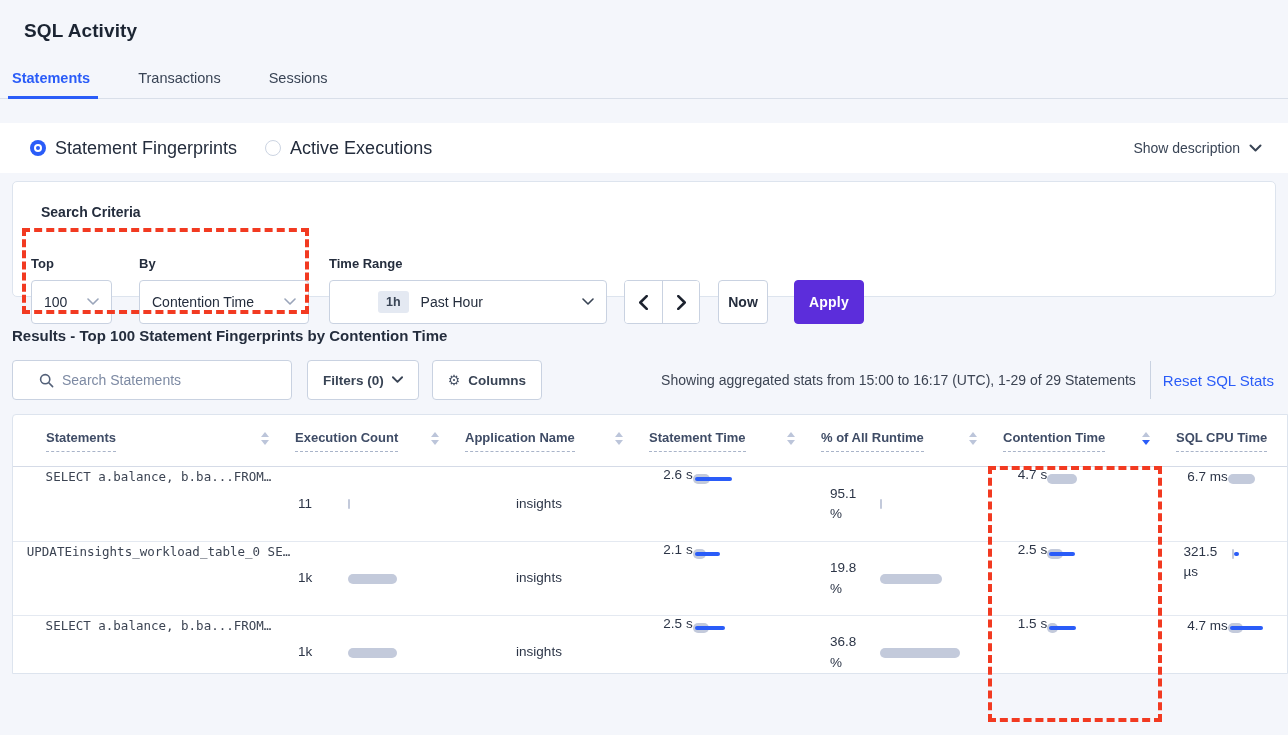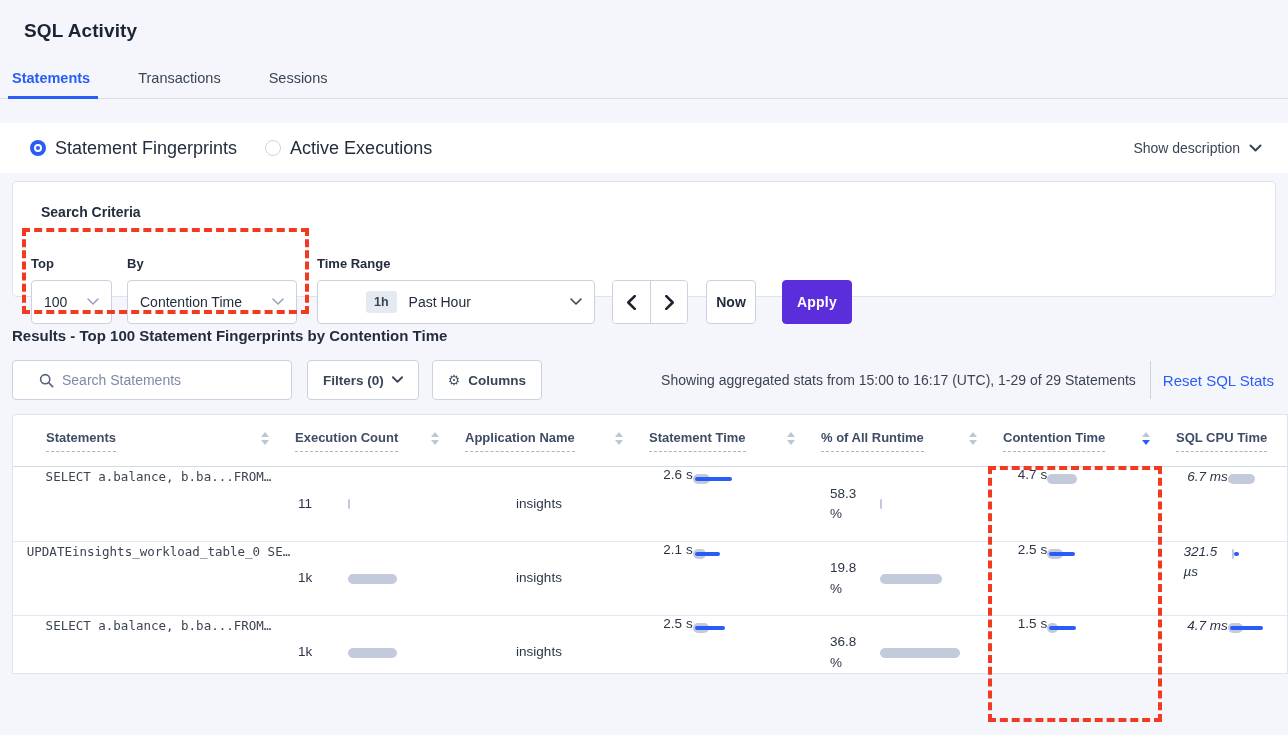--- a/index.html
+++ b/index.html
@@ -38,21 +38,21 @@
   .card { background:#fff; border:1px solid var(--border); border-radius:5px; margin:8px 12px 0; }
   .search-card { padding:22px 34px 26px 18px; height:116px; }
   .card-title { font-size:14px; font-weight:700; color:#242d3d; padding-left:10px; }
   .criteria-row { display:flex; align-items:flex-end; margin-top:36px; }
   .field { margin-right:15px; }
   .field-label { font-size:13px; font-weight:700; color:#242d3d; margin-bottom:9px; }
   .select { height:44px; background:#fff; border:1px solid var(--ctrl-border); border-radius:4px; display:flex; align-items:center; padding:0 12px; font-size:14px; color:#242d3d; cursor:pointer; }
   .select .sel-val { flex:1; }
   .sel-top { width:81px; }
   .sel-by { width:170px; margin-right:0; }
-  .field.by-field { margin-right:20px; }
+  .field.by-field { margin-right:20px;margin-left:12px; }
   .sel-time { width:278px; }
   .badge-1h { background:#e4e9f2; border-radius:3px; font-size:12.5px; font-weight:700; color:#394455; padding:4px 8px; margin-right:12px;margin-left:36px; }
   .arrow-group { display:flex; border:1px solid var(--ctrl-border); border-radius:4px; height:44px; margin:0 18px 0 2px; overflow:hidden; background:#fff; }
   .arrow-btn { width:37px; display:flex; align-items:center; justify-content:center; cursor:pointer; background:#fff; border:none; }
   .arrow-btn + .arrow-btn { border-left:1px solid var(--ctrl-border); }
   .btn { height:44px; border-radius:4px; border:1px solid var(--ctrl-border); background:#fff; font-family:"Liberation Sans",sans-serif; font-size:14px; font-weight:700; color:#242d3d; cursor:pointer; }
   .btn-now { width:50px; margin-right:26px; }
   .btn-apply { width:70px; background:var(--purple); border-color:var(--purple); color:#fff; letter-spacing:.2px; }
   
   .results-title { margin:30px 12px 0; font-size:15px; font-weight:700; color:#242d3d; }
@@ -81,21 +81,21 @@
   .tri-down { width:0; height:0; border-left:4px solid transparent; border-right:4px solid transparent; border-top:5px solid #bcc5da; }
   .sort.active .tri-down { border-top-color:var(--blue); }
   .trow { height:74px; }
   .trow + .trow { border-top:1px solid #e4e9f1; }
   .cell { display:flex; flex-direction:row; justify-content:center; align-items:flex-start; padding:0 12px; overflow:visible; }
   .c-stmt { padding-left:33px; font-family:"DejaVu Sans Mono","Liberation Mono",monospace; font-size:12.5px; line-height:1.6; color:#3c4453; white-space:nowrap; cursor:pointer; }
   .c-flex { flex-direction:row; align-items:center; }
   .val { font-size:13.5px; color:#2c3547; }
   .c-flex .val { width:38px; flex:none; margin-right:12px; line-height:1.5; }
   .c-app .val { width:auto; }
-  .c-cpu .val { max-width:48px; line-height:1.5;font-style:italic; }
+  .c-cpu .val { max-width:48px; line-height:1.5; }
   .bar { position:relative; height:10px; width:90px; flex:none; }
   .c-time .bar { margin-top:7px; }
   .bar-gray { position:absolute; left:0; top:0; height:10px; border-radius:5px; background:var(--bargray); }
   .bar-blue { position:absolute; left:2px; top:3px; height:4px; border-radius:2px; background:var(--blue); }
   
   .annot { position:absolute; border:4px dashed var(--red); pointer-events:none; z-index:50; }
   .annot-1 { left:22px; top:228px; width:287px; height:86px; }
   .annot-2 { left:988px; top:466px; width:174px; height:256px; }
 </style>
 </head>
@@ -270,21 +270,21 @@
       <span class="val">insights</span>
     </div>
     <div class="cell c-time">
       <span class="val">2.6 s</span>
       <span class="bar">
           <i class="bar-gray" style="width: 17px;"></i>
           <i class="bar-blue" style="width: 37px;"></i>
         </span>
     </div>
     <div class="cell c-flex">
-      <span class="val">58.3 %</span>
+      <span class="val">95.1 %</span>
       <span class="bar">
           <i class="bar-gray" style="width: 2px;"></i>
           <i class="bar-blue" style="width: 0px;"></i>
         </span>
     </div>
     <div class="cell c-time">
       <span class="val">4.7 s</span>
       <span class="bar">
           <i class="bar-gray" style="width: 30px;"></i>
           <i class="bar-blue" style="width: 0px;"></i>

